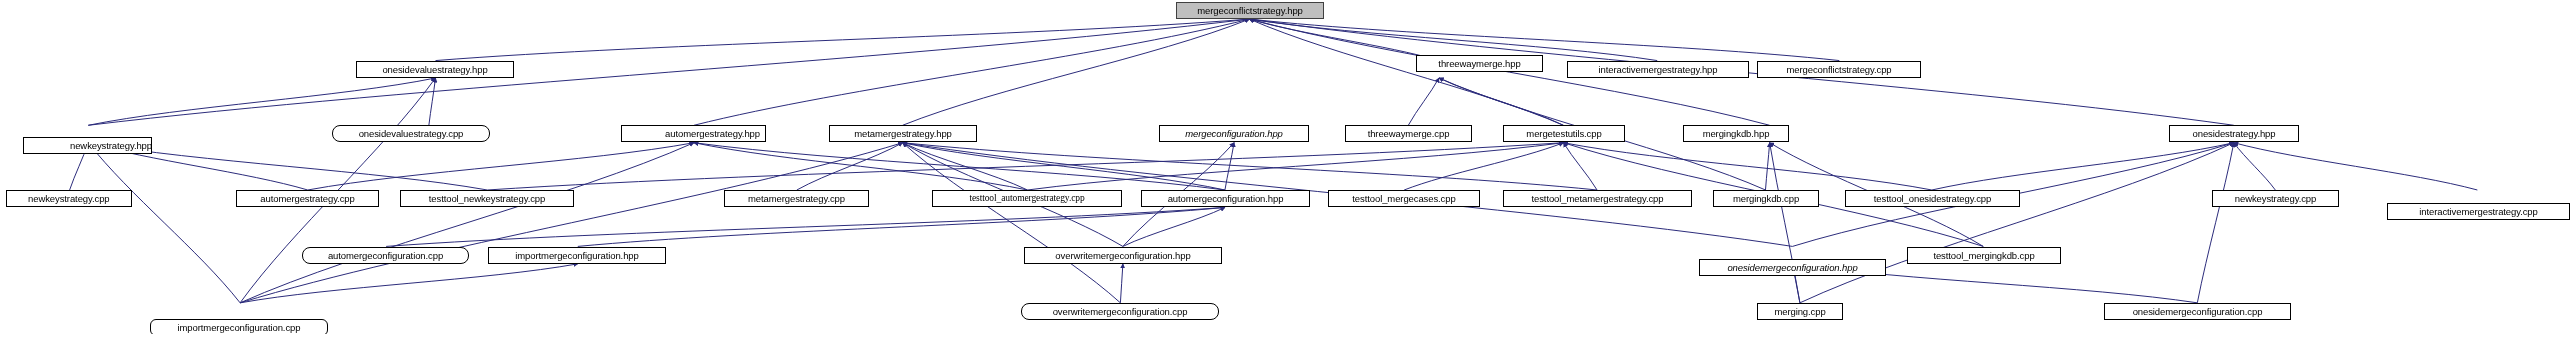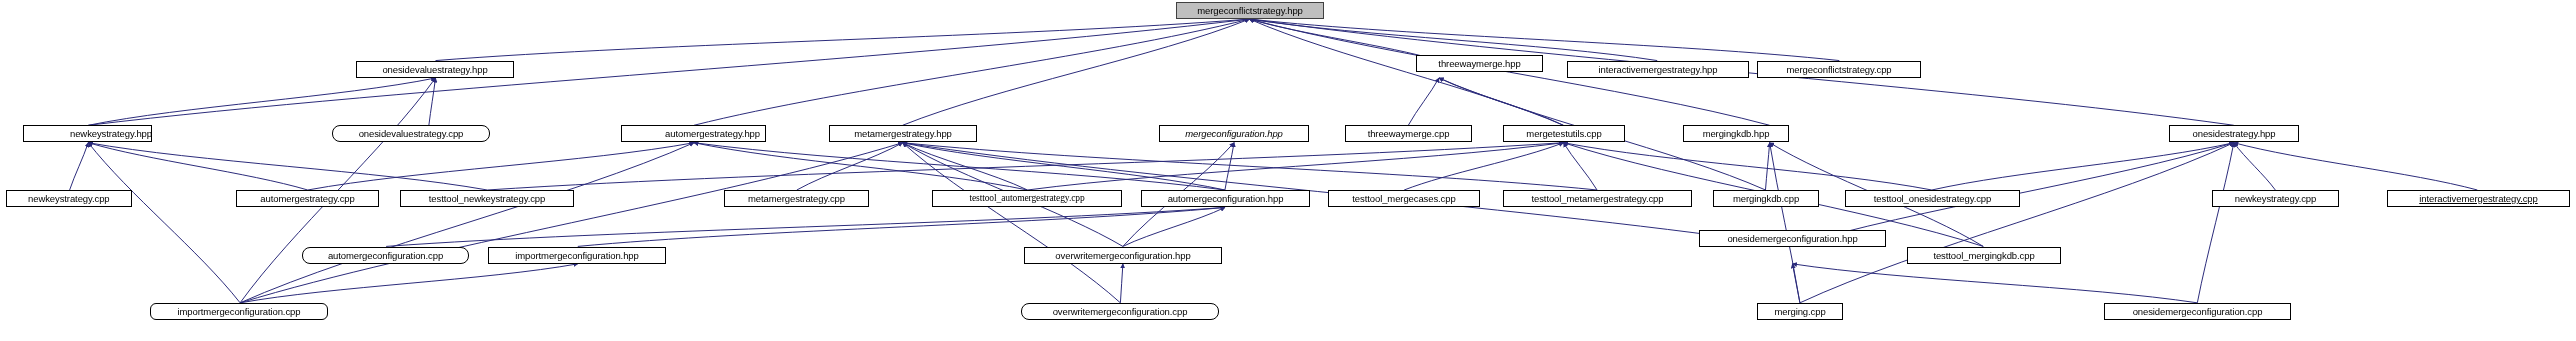--- a/index.html
+++ b/index.html
@@ -89,45 +89,45 @@
       <path d="M 2168.5 365 C 2166.025 349.852, 2161.975 333.148, 2159.5 318" fill="none" stroke="#2a2a7a" stroke-width="1.2" marker-end="url(#arrow)"></path>
       <path d="M 1349.5 365 C 1277.3125 300.09000000000003, 1159.1875 236.91, 1087 172" fill="none" stroke="#2a2a7a" stroke-width="1.2" marker-end="url(#arrow)"></path>
       <path d="M 288.5 365 C 508.0875 298.04, 867.4125 238.95999999999998, 1087 172" fill="none" stroke="#2a2a7a" stroke-width="1.2" marker-end="url(#arrow)"></path>
     </svg>
   <div id="node-layer">
       <div class="node root" style="left: 1176px; top: 1.7px; width: 148px;">mergeconflictstrategy.hpp</div>
       <div class="node" style="left: 356px; top: 61px; width: 158px;">onesidevaluestrategy.hpp</div>
       <div class="node" style="left: 1376px; top: 55px; width: 127px; margin-left: 40px;">threewaymerge.hpp</div>
       <div class="node" style="left: 1567px; top: 61px; width: 182px;">interactivemergestrategy.hpp</div>
       <div class="node" style="left: 1757px; top: 61px; width: 164px;">mergeconflictstrategy.cpp</div>
-      <div class="node" style="left: 23px; top: 125px; width: 129px; padding-left: 47px;">newkeystrategy.hpp</div>
+      <div class="node" style="left: 23px; top: 137px; width: 129px; padding-left: 47px;">newkeystrategy.hpp</div>
       <div class="node" style="left: 332px; top: 125px; width: 158px; border-radius: 8px;">onesidevaluestrategy.cpp</div>
       <div class="node" style="left: 621px; top: 125px; width: 145px; padding-left: 38px;">automergestrategy.hpp</div>
       <div class="node" style="left: 829px; top: 125px; width: 148px;">metamergestrategy.hpp</div>
       <div class="node" style="left: 1159px; top: 125px; width: 150px; font-style: italic;">mergeconfiguration.hpp</div>
       <div class="node" style="left: 1345px; top: 125px; width: 127px;">threewaymerge.cpp</div>
       <div class="node" style="left: 1503px; top: 125px; width: 122px;">mergetestutils.cpp</div>
       <div class="node" style="left: 1683px; top: 125px; width: 106px; text-align: center;">mergingkdb.hpp</div>
       <div class="node" style="left: 2169px; top: 125px; width: 130px;">onesidestrategy.hpp</div>
       <div class="node" style="left: 5.8px; top: 190px; width: 126px;">newkeystrategy.cpp</div>
       <div class="node" style="left: 236px; top: 190px; width: 143px;">automergestrategy.cpp</div>
       <div class="node" style="left: 400px; top: 190px; width: 174px;">testtool_newkeystrategy.cpp</div>
       <div class="node" style="left: 724px; top: 190px; width: 145px;">metamergestrategy.cpp</div>
       <div class="node" style="left: 932px; top: 190px; width: 190px; font-family: Liberation Serif, serif;">testtool_automergestrategy.cpp</div>
       <div class="node" style="left: 1141px; top: 190px; width: 169px;">automergeconfiguration.hpp</div>
       <div class="node" style="left: 1328px; top: 190px; width: 152px;">testtool_mergecases.cpp</div>
       <div class="node" style="left: 1503px; top: 190px; width: 189px;">testtool_metamergestrategy.cpp</div>
       <div class="node" style="left: 1713px; top: 190px; width: 106px; text-align: right;">mergingkdb.cpp</div>
       <div class="node" style="left: 1845px; top: 190px; width: 175px;">testtool_onesidestrategy.cpp</div>
       <div class="node" style="left: 2212px; top: 190px; width: 127px;">newkeystrategy.cpp</div>
-      <div class="node" style="left: 2387px; top: 190px; width: 183px; text-decoration: underline;">interactivemergestrategy.cpp</div>
+      <div class="node" style="left: 2387px; top: 203px; width: 183px;">interactivemergestrategy.cpp</div>
       <div class="node" style="left: 302px; top: 247px; width: 167px; border-radius: 8px;">automergeconfiguration.cpp</div>
       <div class="node" style="left: 488px; top: 247px; width: 178px;">importmergeconfiguration.hpp</div>
       <div class="node" style="left: 1024px; top: 247px; width: 198px;">overwritemergeconfiguration.hpp</div>
-      <div class="node" style="left: 1699px; top: 230px; width: 187px;">onesidemergeconfiguration.hpp</div>
+      <div class="node" style="left: 1699px; top: 259px; width: 187px; font-style: italic;">onesidemergeconfiguration.hpp</div>
       <div class="node" style="left: 1907px; top: 247px; width: 154px;">testtool_mergingkdb.cpp</div>
-      <div class="node" style="left: 150px; top: 303px; width: 178px; border-radius: 6px;">importmergeconfiguration.cpp</div>
+      <div class="node" style="left: 150px; top: 319px; width: 178px; border-radius: 6px;">importmergeconfiguration.cpp</div>
       <div class="node" style="left: 1021px; top: 303px; width: 198px; border-radius: 8px;">overwritemergeconfiguration.cpp</div>
       <div class="node" style="left: 1757px; top: 303px; width: 86px;">merging.cpp</div>
       <div class="node" style="left: 2104px; top: 303px; width: 187px;">onesidemergeconfiguration.cpp</div>
     </div>
 </div>
 
 
 </body></html>

